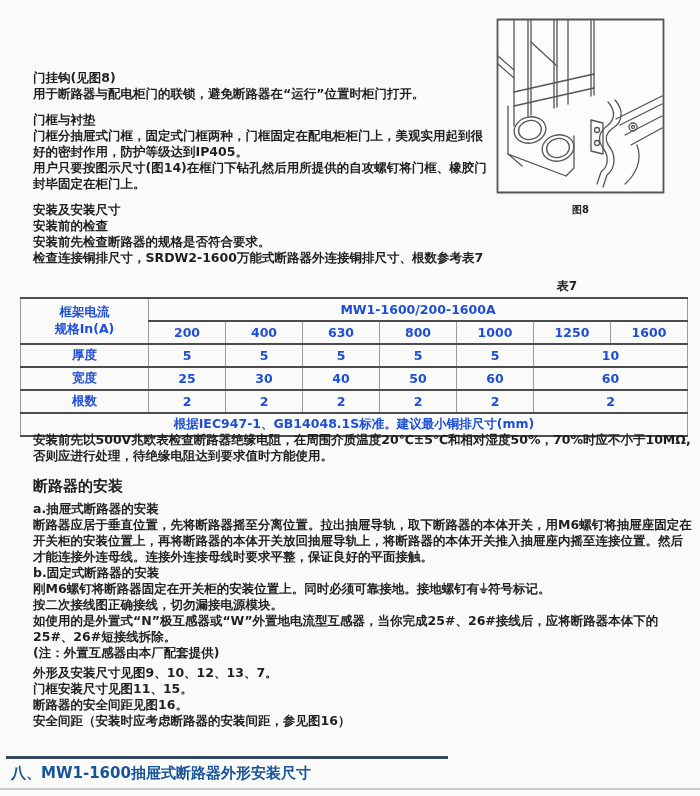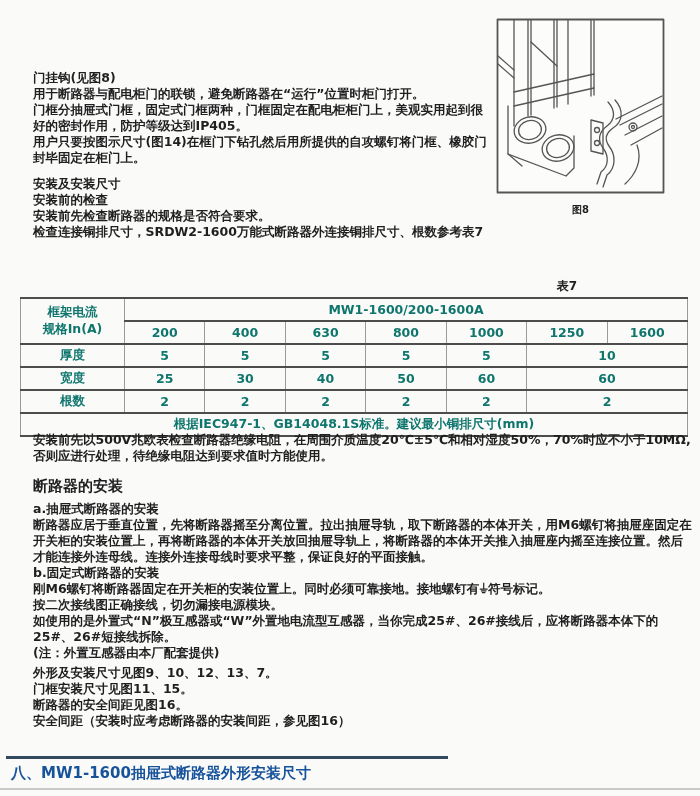--- a/index.html
+++ b/index.html
@@ -25,21 +25,21 @@
   .figcaption{text-align:center;font-size:10px;font-weight:bold;margin-top:9px;}
 
   
   .tblwrap{position:absolute;left:20px;top:278px;width:559px;}
   .tbl-label{text-align:right;font-size:12px;font-weight:bold;margin:0 2px 2px 0;}
   table.t7{border-collapse:collapse;width:668px;table-layout:fixed;}
   table.t7 td,table.t7 th{
     border-left:1px solid #9a9a9a;border-right:1px solid #9a9a9a;
     border-top:2px solid #4d4d4d;border-bottom:2px solid #4d4d4d;
     font-size:12.5px;font-weight:bold;text-align:center;
-    padding:1px 4px;height:19px;color:#0f766e;
+    padding:1px 16px;height:19px;color:#1d4ed8;
   }
   table.t7{border:2px solid #4d4d4d;border-left:1px solid #9a9a9a;border-right:1px solid #9a9a9a;}
   table.t7 .corner{width:95px;}
   table.t7 .footer-cell{border-left:none;border-right:none;}
 
   
   .txt-lower{position:absolute;left:33px;top:432px;width:660px;}
   .sect-title{font-size:15px;font-weight:bold;margin:13px 0 5px 0;line-height:19px;}
 
   
@@ -94,20 +94,21 @@
         <circle cx="137" cy="109" r="1.5"></circle>
         <path d="M141 127 C147 143 139 157 129 166"></path>
       </svg>
     </div>
     <div class="figcaption">图8</div>
   </div>
 
   <div class="txt-top bodytext">
     <p>门挂钩(见图8)</p>
     <p>用于断路器与配电柜门的联锁，避免断路器在“运行”位置时柜门打开。</p>
+    <p class="gap10">门框与衬垫</p>
     <p>门框分抽屉式门框，固定式门框两种，门框固定在配电柜柜门上，美观实用起到很好的密封作用，防护等级达到IP405。</p>
     <p>用户只要按图示尺寸(图14)在框门下钻孔然后用所提供的自攻螺钉将门框、橡胶门封毕固定在柜门上。</p>
     <p class="gap10">安装及安装尺寸</p>
     <p>安装前的检查</p>
     <p>安装前先检查断路器的规格是否符合要求。</p>
     <p>检查连接铜排尺寸，SRDW2-1600万能式断路器外连接铜排尺寸、根数参考表7</p>
   </div>
 
   <div class="tblwrap">
     <div class="tbl-label">表7</div>

